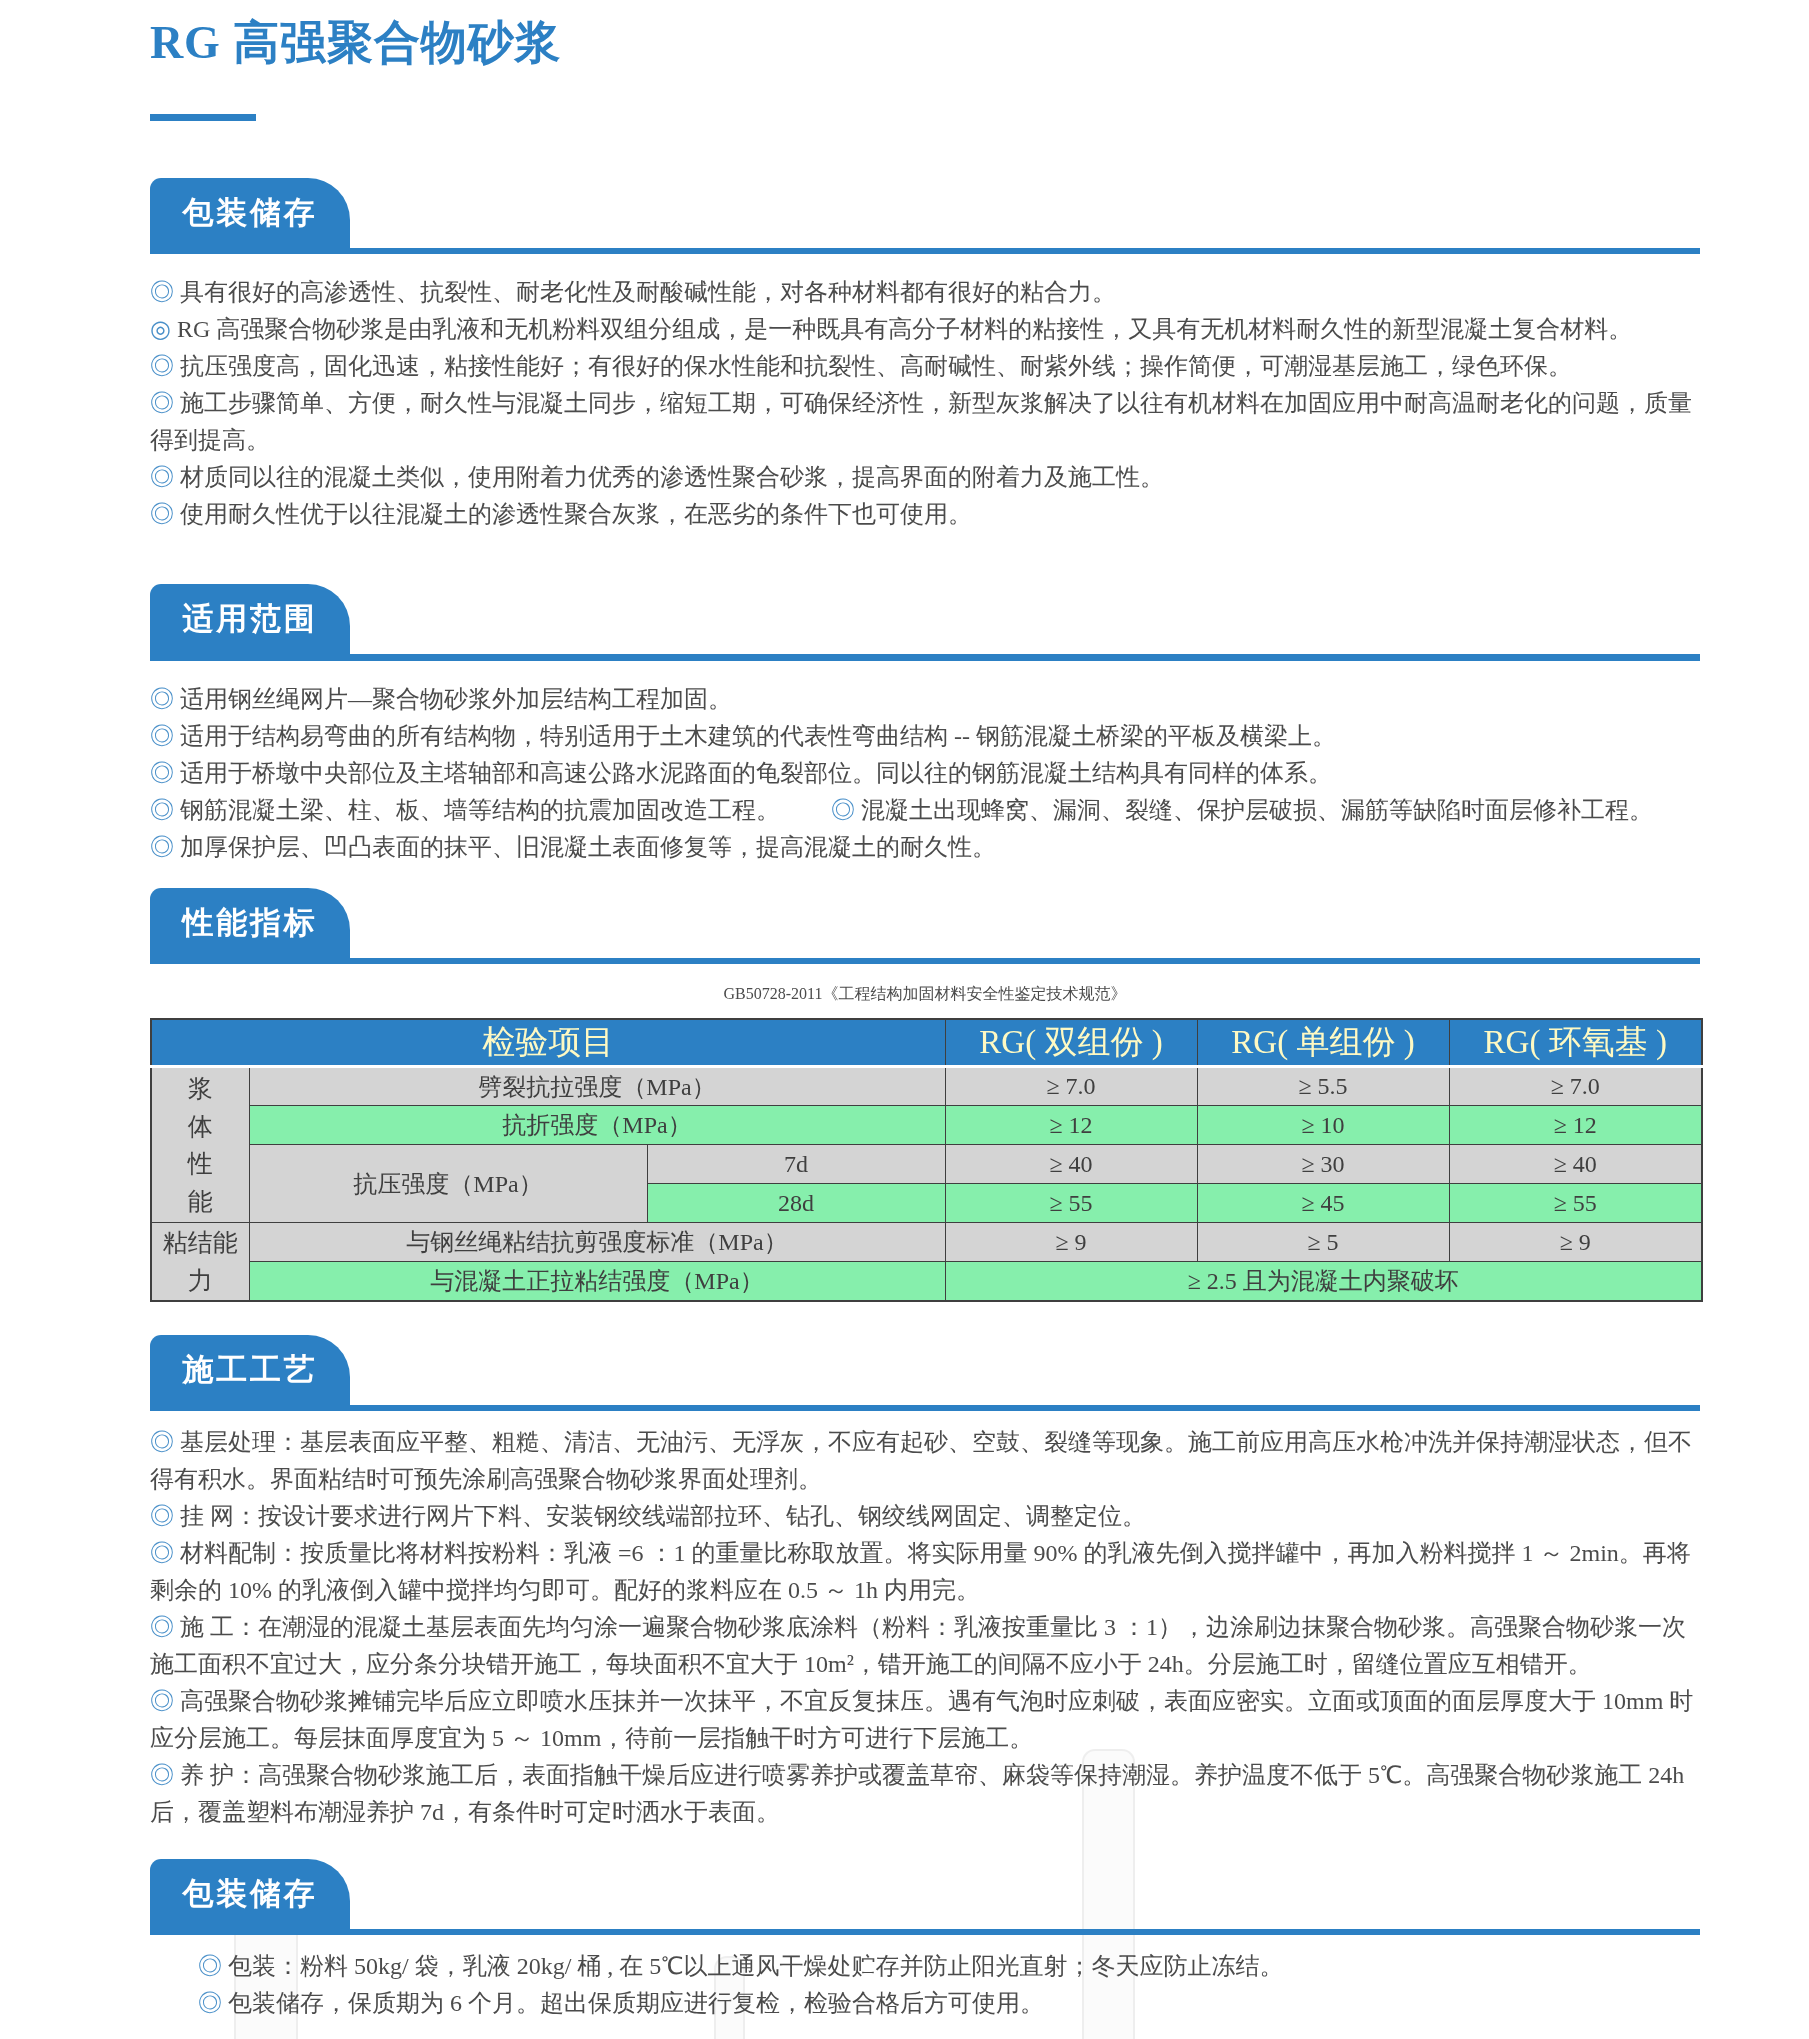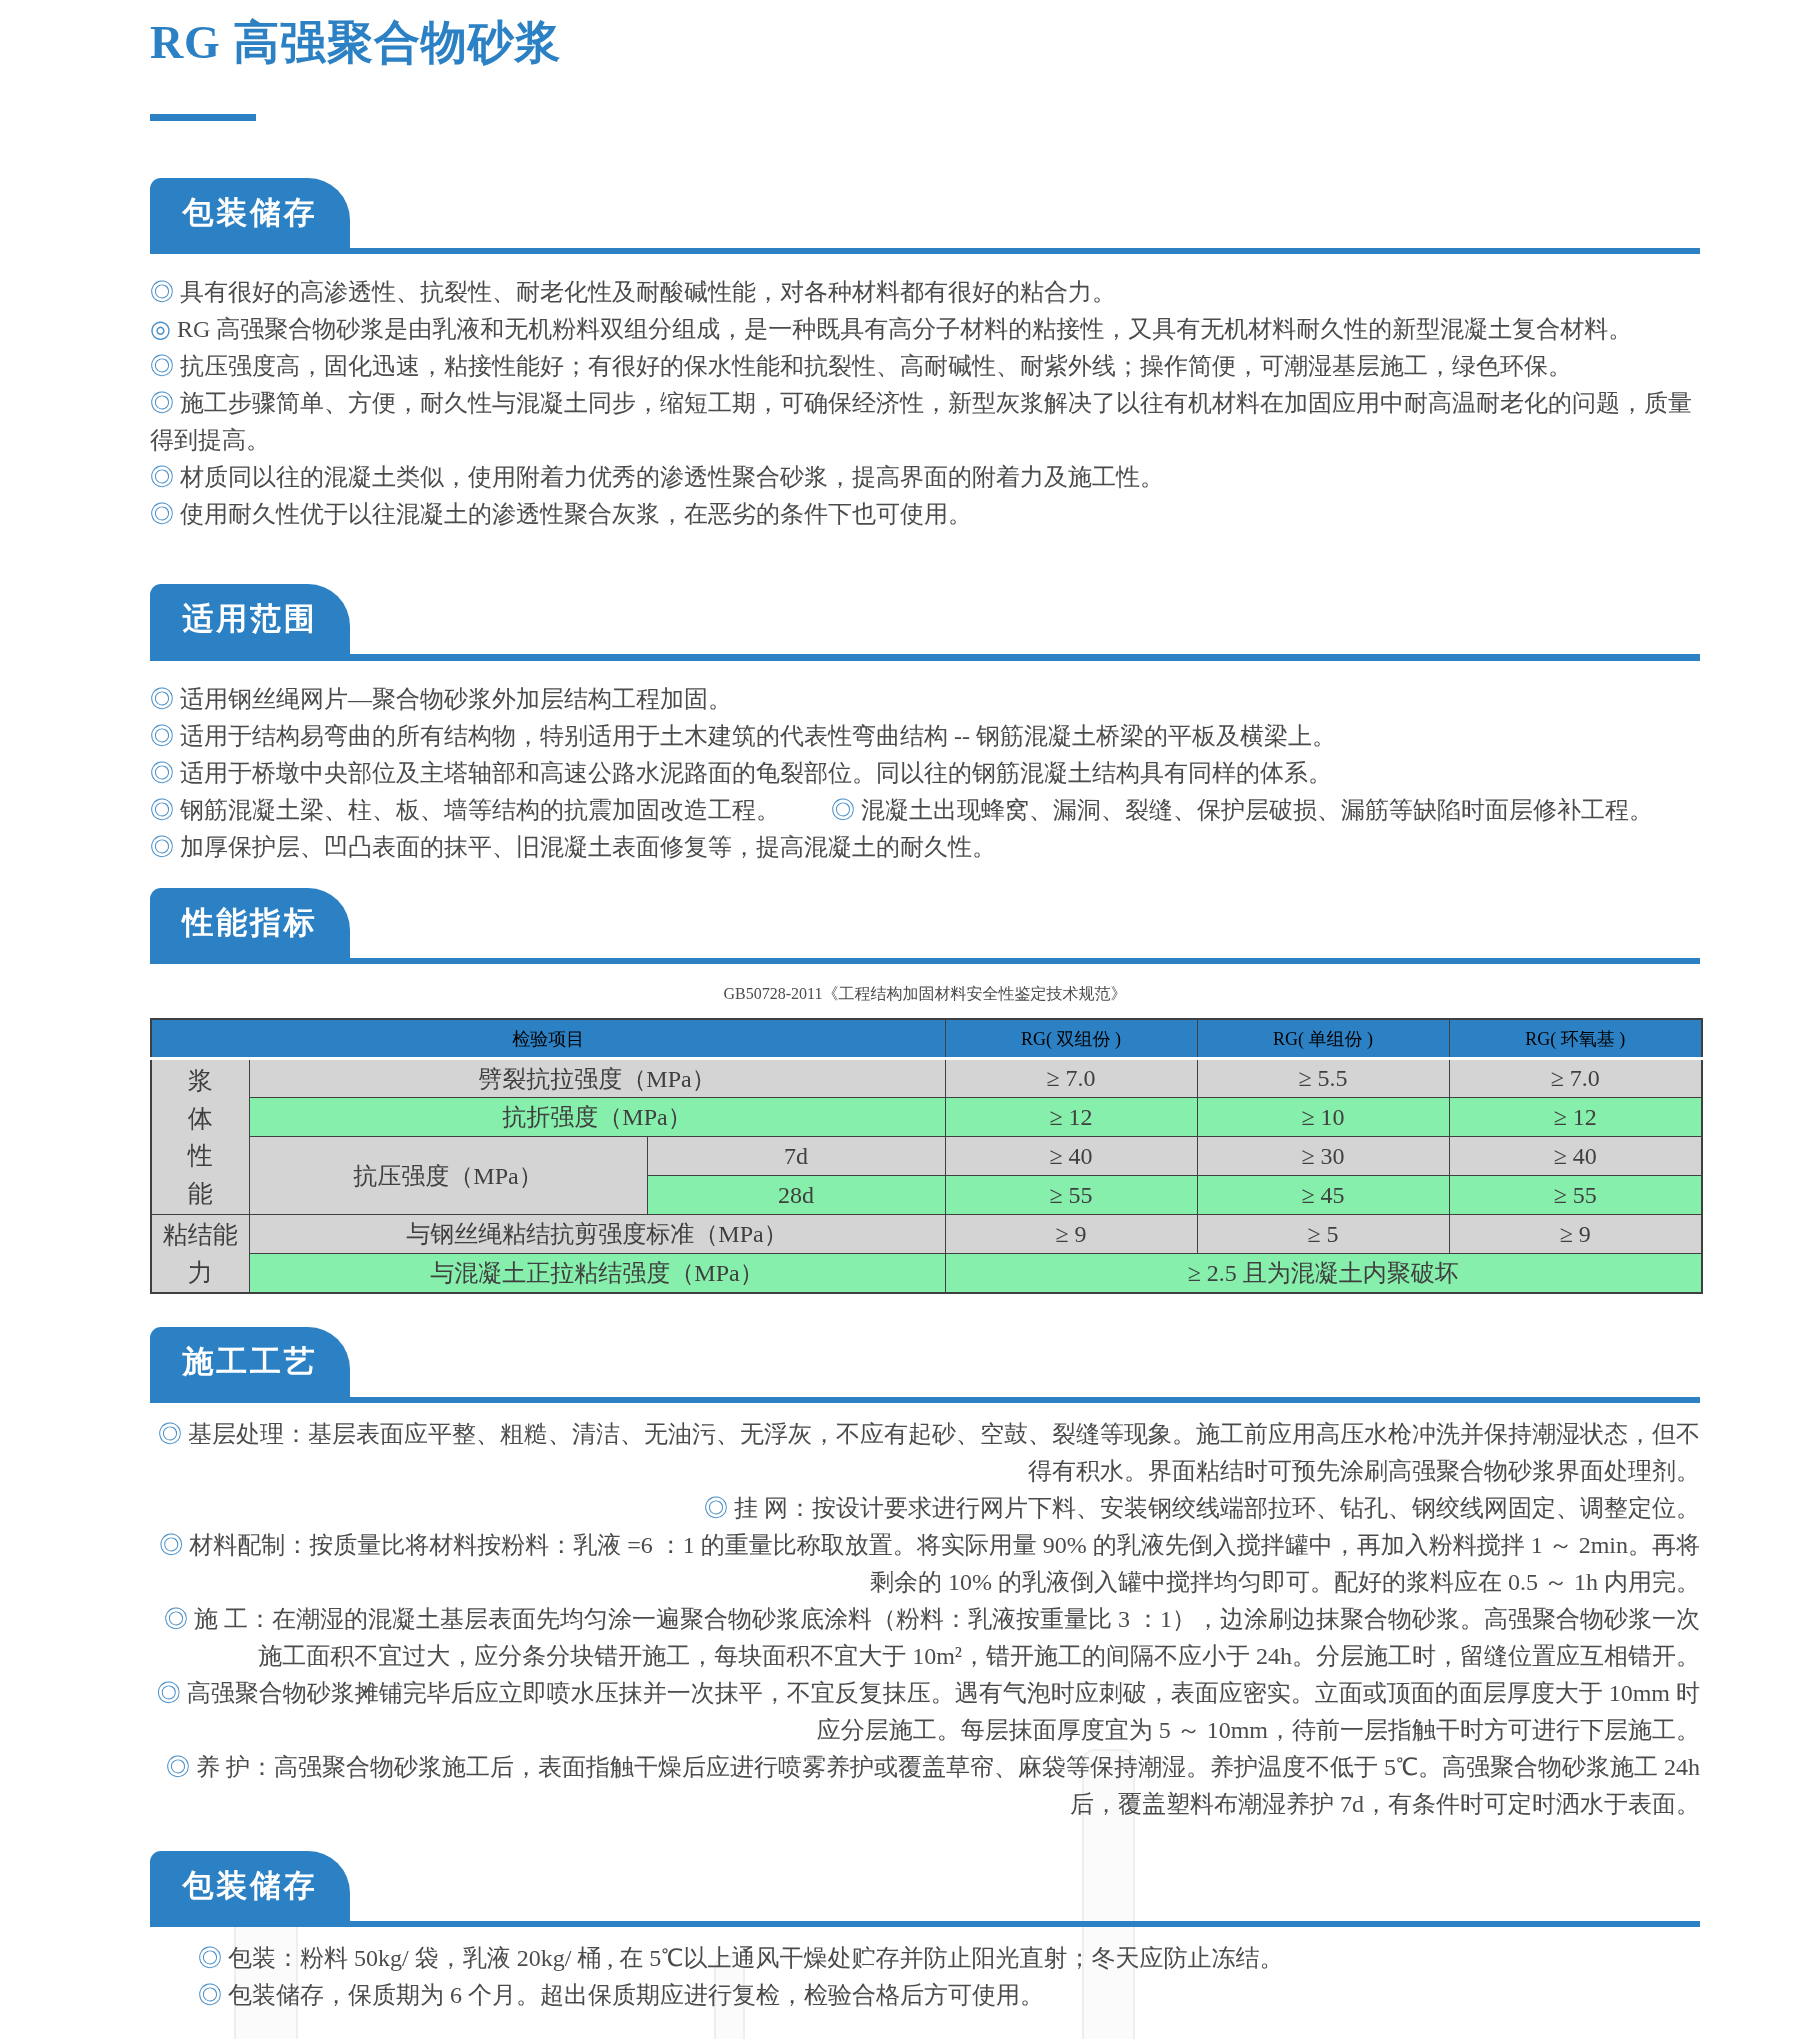--- a/index.html
+++ b/index.html
@@ -48,21 +48,21 @@
     color:var(--body-text);
   }
   .bullet-icon{color:#4a90c9;}
   .bullet-second{margin-left:51px;}
   
   .sec-features{margin-top:57px;}
   .sec-features .bullets{margin-top:20px;}
   .sec-scope{margin-top:51px;}
   .sec-scope .bullets{margin-top:20px;}
   .sec-performance{margin-top:22px;}
-  .sec-construction{margin-top:33px;text-align:right;}
+  .sec-construction{margin-top:33px;}
   .sec-construction .bullets{margin-top:13px;}
   .sec-packaging{margin-top:27.5px;}
   .sec-packaging .bullets{margin-top:13px;margin-left:48px;}
   .table-caption{
     margin-top:20px;
     text-align:center;
     font-size:16px;
     color:var(--body-text);
   }
   table.perf{
@@ -78,24 +78,24 @@
     text-align:center;
     vertical-align:middle;
     padding:0;
     font-weight:normal;
     height:39px;
     overflow:hidden;
   }
   table.perf{border:2.8px solid var(--border-dark);}
   table.perf tr.thead th{
     background:var(--accent);
-    color:#000000;
-    height:40px;
+    color:#fef9c3;
+    height:48px;
     border-bottom:3.7px solid #ffffff;
-    font-size:18px;
+    font-size:33px;
   }
   tr.row-gray td{background:var(--row-gray);}
   tr.row-white td{background:#86efac;}
   td.group-cell{
     background:var(--row-gray) !important;
     white-space:pre-line;
     font-size:25px;
     line-height:1.5;
     color:#3f3f3f;
   }

